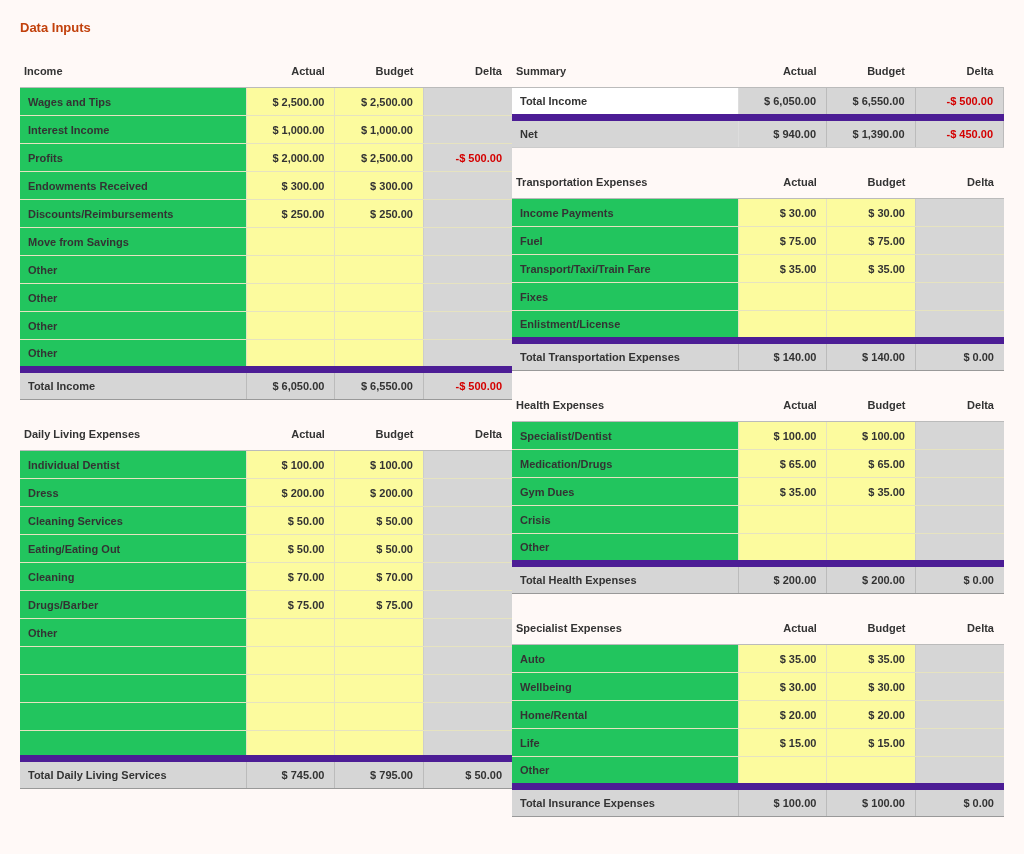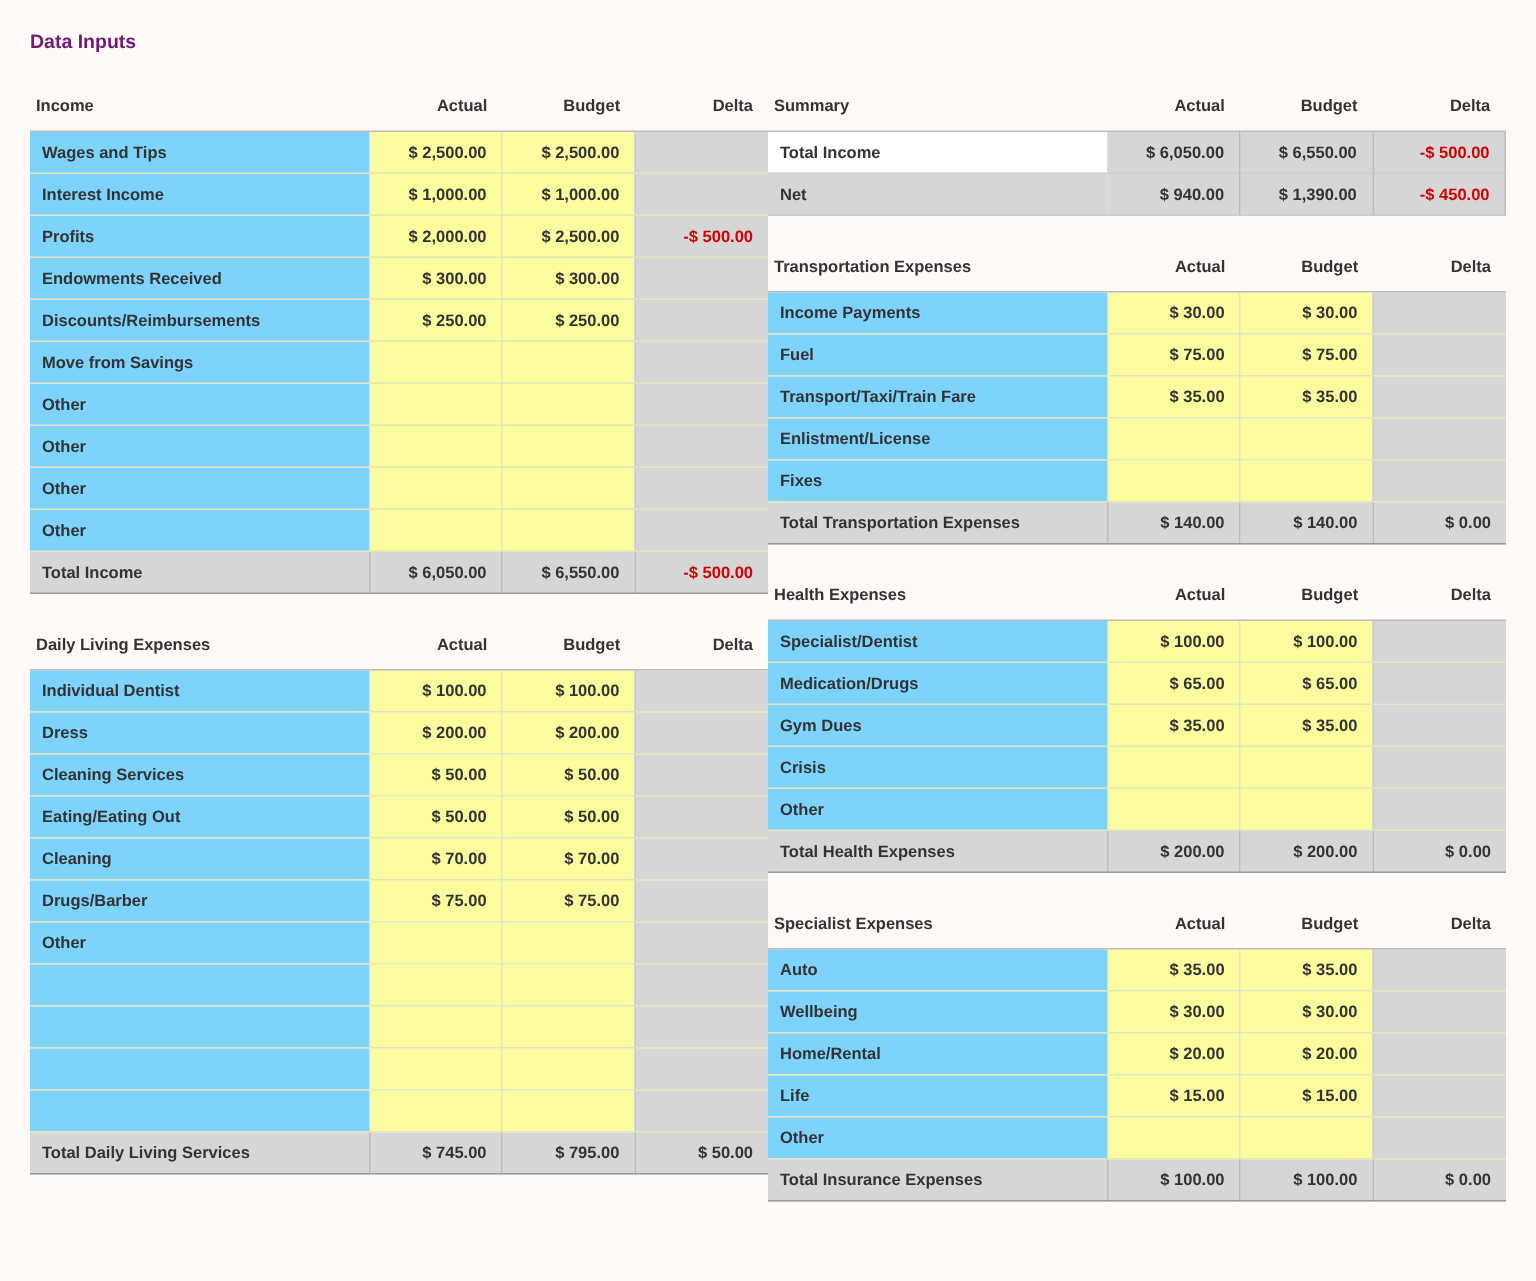--- a/index.html
+++ b/index.html
@@ -8,21 +8,21 @@
     padding: 20px;
     background: #fff9f7;
     font-family: Verdana, Geneva, sans-serif;
     font-size: 11px;
     color: #333;
     width: 1024px;
   }
   h1.page-title {
     font-size: 13px;
     font-weight: bold;
-    color: #701a75;
+    color: #c2410c;
     margin: 0 0 24px 0;
   }
   .columns {
     display: flex;
   }
   .col { flex: 1; }
   table {
     width: 100%;
     border-collapse: collapse;
     margin-bottom: 22px;
@@ -37,37 +37,37 @@
   }
   th.num, td.num { text-align: right; padding-right: 10px; }
   td {
     padding: 7px 8px 7px 8px;
     border-bottom: 1px solid #e6e3c0;
     font-weight: bold;
     font-size: 11px;
     height: 28px;
   }
   td.label-col {
-    background: #7dd3fc;
+    background: #22c55e;
     border-right: 1px solid #e6e3c0;
   }
   td.actual-col {
     background: #fcfb9e;
     border-right: 1px solid #e6e3c0;
   }
   td.budget-col {
     background: #fcfb9e;
     border-right: 1px solid #ccc;
   }
   td.delta-col {
     background: #d6d6d6;
   }
   tr.total td {
     background: #d6d6d6;
-    border-top: 1px solid #4c1d95;
+    border-top: 7px solid #4c1d95;
     border-bottom: 1px solid #999;
   }
   tr.total td.label-col,
   tr.total td.actual-col,
   tr.total td.budget-col {
     border-right: 1px solid #bbb;
   }
   .neg { color: #d40000; }
   
   table.summary td.label-col { background:#fff; border-right:1px solid #ddd; }
@@ -327,27 +327,27 @@
               <td class="budget-col num">$ 75.00</td>
               <td class="delta-col num"></td>
             </tr>
             <tr>
               <td class="label-col">Transport/Taxi/Train Fare</td>
               <td class="actual-col num">$ 35.00</td>
               <td class="budget-col num">$ 35.00</td>
               <td class="delta-col num"></td>
             </tr>
             <tr>
+              <td class="label-col">Fixes</td>
+              <td class="actual-col num"></td>
+              <td class="budget-col num"></td>
+              <td class="delta-col num"></td>
+            </tr>
+            <tr>
               <td class="label-col">Enlistment/License</td>
-              <td class="actual-col num"></td>
-              <td class="budget-col num"></td>
-              <td class="delta-col num"></td>
-            </tr>
-            <tr>
-              <td class="label-col">Fixes</td>
               <td class="actual-col num"></td>
               <td class="budget-col num"></td>
               <td class="delta-col num"></td>
             </tr>
             <tr class="total">
               <td class="label-col">Total Transportation Expenses</td>
               <td class="actual-col num">$ 140.00</td>
               <td class="budget-col num">$ 140.00</td>
               <td class="delta-col num">$ 0.00</td>
             </tr>

